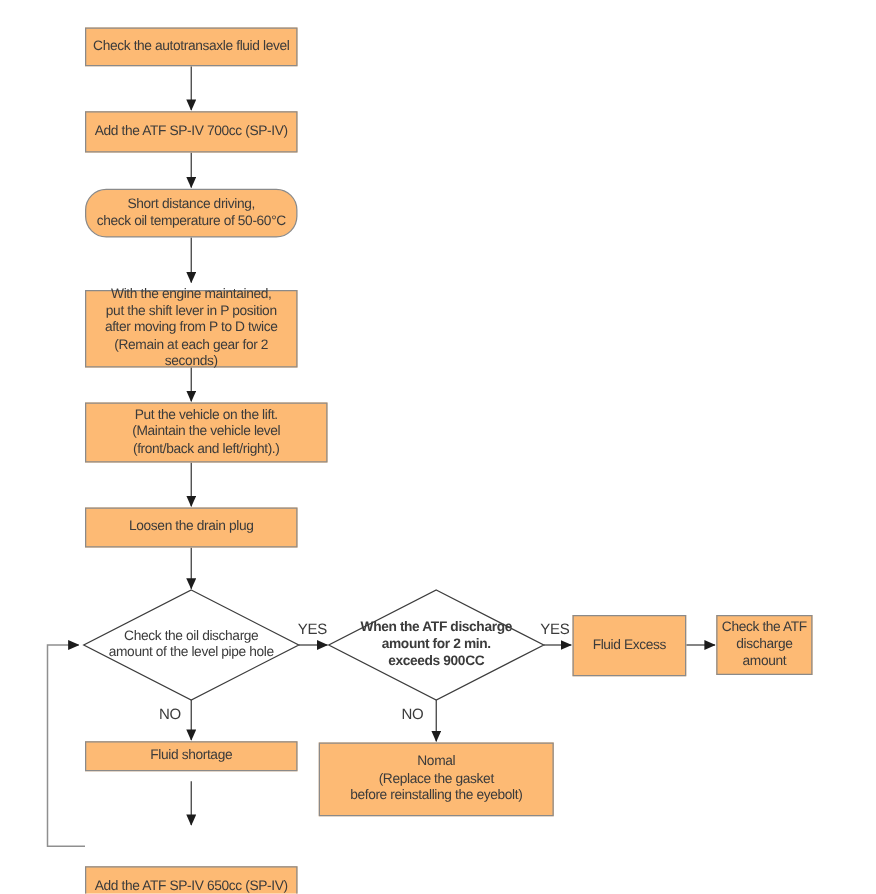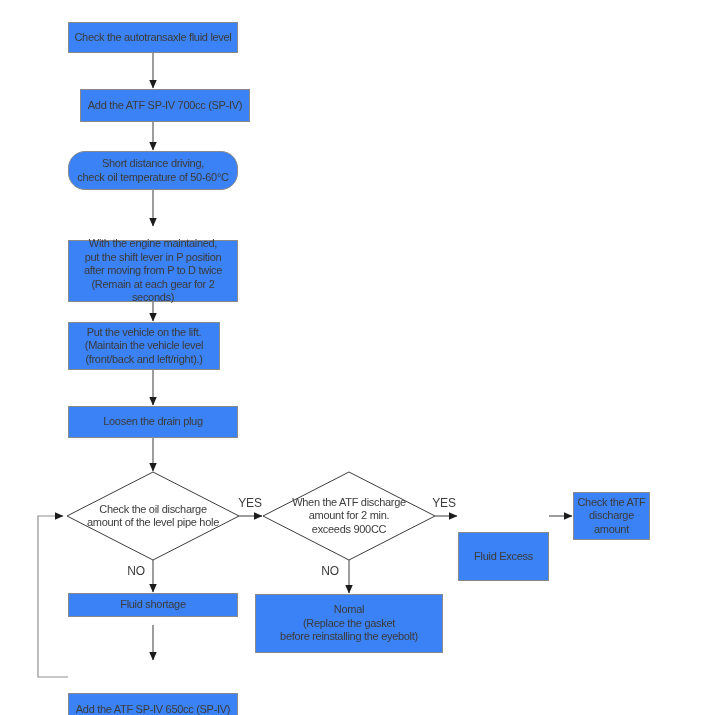--- a/index.html
+++ b/index.html
@@ -18,21 +18,21 @@
   }
   .layer {
     position: absolute;
     left: 0;
     top: 0;
     width: 701px;
     height: 715px;
   }
   .box {
     position: absolute;
-    background: #3b82f6;
+    background: #fdba74;
     border: 1px solid #8a8a8a;
     display: flex;
     align-items: center;
     justify-content: center;
     box-sizing: border-box;
     text-align: center;
   }
   .box .txt, .dtxt .txt {
     font-size: 11px;
     line-height: 13.5px;
@@ -51,32 +51,32 @@
   .lbl {
     position: absolute;
     width: 40px;
     text-align: center;
     font-size: 12px;
     letter-spacing: -0.2px;
     color: #3b3b3b;
   }
   
   #b-check-fluid   { left: 68px;  top: 22px;  width: 170px; height: 31px; }
-  #b-add-700       { left: 68px;  top: 89px;  width: 170px; height: 33px; margin-left: 12px; }
+  #b-add-700       { left: 68px;  top: 89px;  width: 170px; height: 33px; }
   #b-short-drive   { left: 68px;  top: 151px; width: 170px; height: 39px; border-radius: 17px; }
-  #b-shift-lever   { left: 68px;  top: 240px; width: 170px; height: 62px; }
-  #b-lift          { left: 68px;  top: 322px; width: 152px; height: 48px; }
+  #b-shift-lever   { left: 68px;  top: 232px; width: 170px; height: 62px; }
+  #b-lift          { left: 68px;  top: 322px; width: 194px; height: 48px; }
   #b-drain-plug    { left: 68px;  top: 406px; width: 170px; height: 32px; }
   #b-shortage      { left: 68px;  top: 593px; width: 170px; height: 24px; }
   #b-add-650       { left: 68px;  top: 693px; width: 170px; height: 33px; }
   #b-normal        { left: 255px; top: 594px; width: 188px; height: 59px; }
-  #b-excess        { left: 458px; top: 492px; width: 91px;  height: 49px; margin-top: 40px; }
+  #b-excess        { left: 458px; top: 492px; width: 91px;  height: 49px; }
   #b-check-atf     { left: 573px; top: 492px; width: 77px;  height: 48px; }
   #d-oil-text      { left: 67px;  top: 473px; width: 172px; height: 86px; }
-  #d-atf-text      { left: 263px; top: 473px; width: 172px; height: 86px; }
+  #d-atf-text      { left: 263px; top: 473px; width: 172px; height: 86px; font-weight: bold; }
   #lbl-yes-1 { left: 230px; top: 496px; }
   #lbl-yes-2 { left: 424px; top: 496px; }
   #lbl-no-1  { left: 116px; top: 564px; }
   #lbl-no-2  { left: 310px; top: 564px; }
 </style>
 </head>
 <body>
 
 <div class="canvas">
 

